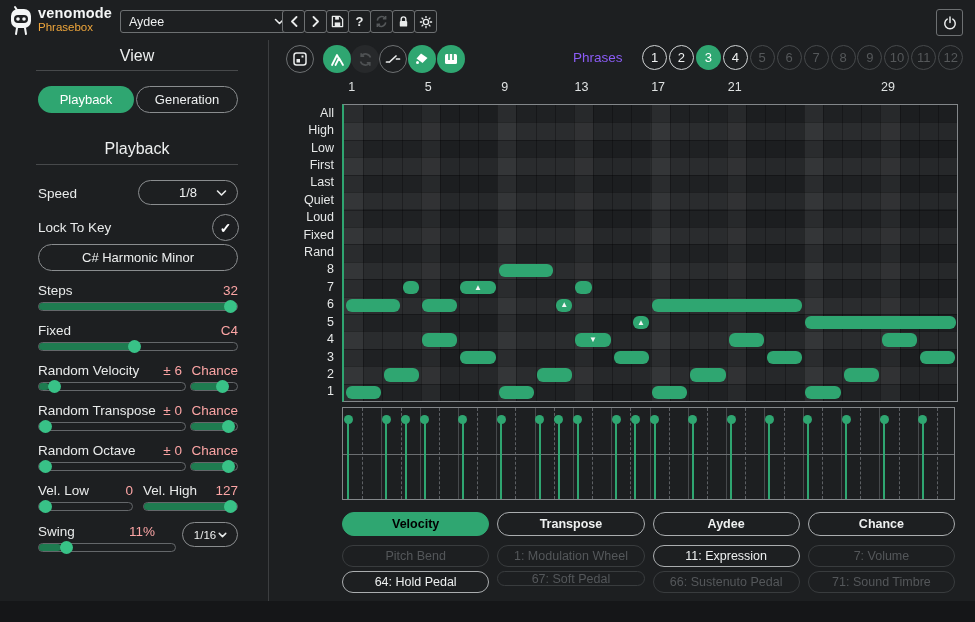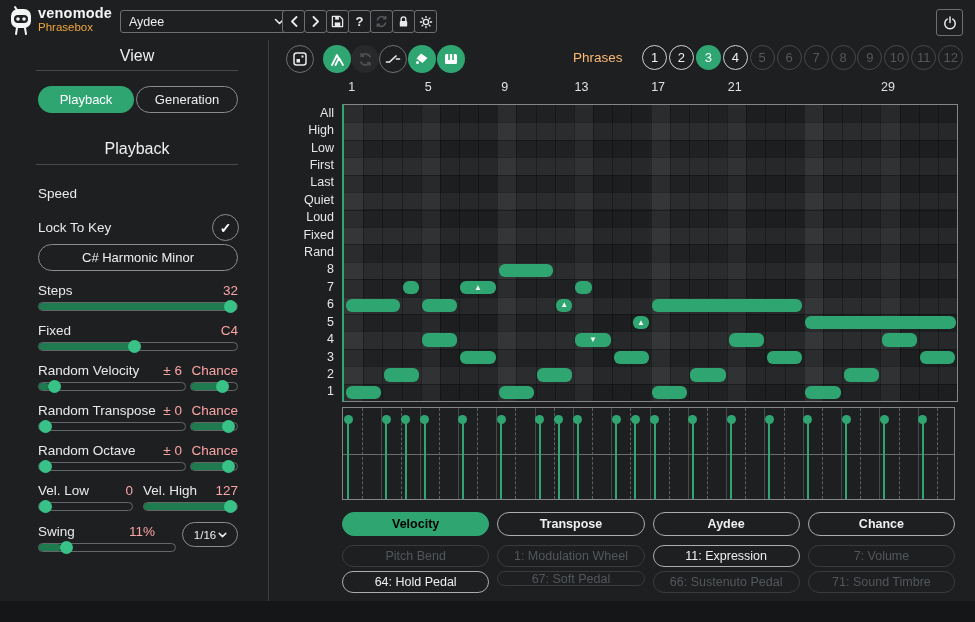--- a/index.html
+++ b/index.html
@@ -36,21 +36,21 @@
   .slider .fill{position:absolute;left:0;top:0;bottom:0;border-radius:5px;background:#1e7b50;}
   .slider .thumb{position:absolute;width:13px;height:13px;border-radius:50%;background:#38c287;top:-3px;}
 
   .divider{position:absolute;left:268px;top:40px;width:1px;height:561px;background:#3c3e40;}
 
   
   .tool{position:absolute;top:45px;width:28px;height:28px;border-radius:50%;display:flex;align-items:center;justify-content:center;box-sizing:border-box;}
   .t-outline{border:1px solid #6d7072;}
   .t-green{background:#2fa671;}
   .t-disabled{background:#27292b;}
-  .phr-label{position:absolute;left:573px;top:50px;font-size:13.5px;color:#fdba74;text-align:center;}
+  .phr-label{position:absolute;left:573px;top:50px;font-size:13.5px;color:#8b5cf6;text-align:center;}
   .phrase{position:absolute;top:0;width:25px;height:25px;border-radius:50%;display:flex;align-items:center;justify-content:center;
           font-size:13px;box-sizing:border-box;}
   .phrase.on{border:1.5px solid #cfd2d3;color:#eef0f0;}
   .phrase.selected{background:#2fa671;color:#fff;}
   .phrase.off{border:1.5px solid #46494b;color:#55585a;}
 
   
   #col-labels{position:absolute;left:342px;top:80px;width:613px;height:16px;}
   .collabel{position:absolute;width:24px;text-align:center;font-size:12.5px;color:#dfe2e2;}
   #row-labels{position:absolute;left:262px;top:104px;width:76px;height:296px;}
@@ -164,20 +164,28 @@
   <div class="side-title" style="top:47px;">View</div>
   <div class="hr" style="top:70px;"></div>
 
   <div class="vtab active" style="left:38px;top:86px;width:96px;">Playback</div>
   <div class="vtab inactive" style="left:136px;top:86px;width:102px;">Generation</div>
 
   <div class="side-title" style="top:140px;">Playback</div>
   <div class="hr" style="top:164px;"></div>
 
   <div class="slabel" style="left:38px;top:186px;">Speed</div>
+  <div class="pill" style="left:138px;top:180px;width:100px;height:25px;">
+    <span>1/8</span>
+    <span class="chev">
+        <svg width="11" height="7" viewBox="0 0 11 7">
+          <path d="M1.5 1.5 L5.5 5.5 L9.5 1.5" fill="none" stroke="#e9ebeb" stroke-width="1.6" stroke-linecap="round" stroke-linejoin="round"></path>
+        </svg>
+      </span>
+  </div>
 
   <div class="slabel" style="left:38px;top:220px;">Lock To Key</div>
   <div class="checkcircle" style="left:212px;top:214px;">
     <span>✓</span>
   </div>
 
   <div class="pill" style="left:38px;top:244px;width:200px;height:27px;">
     <span>C# Harmonic Minor</span>
   </div>
 

